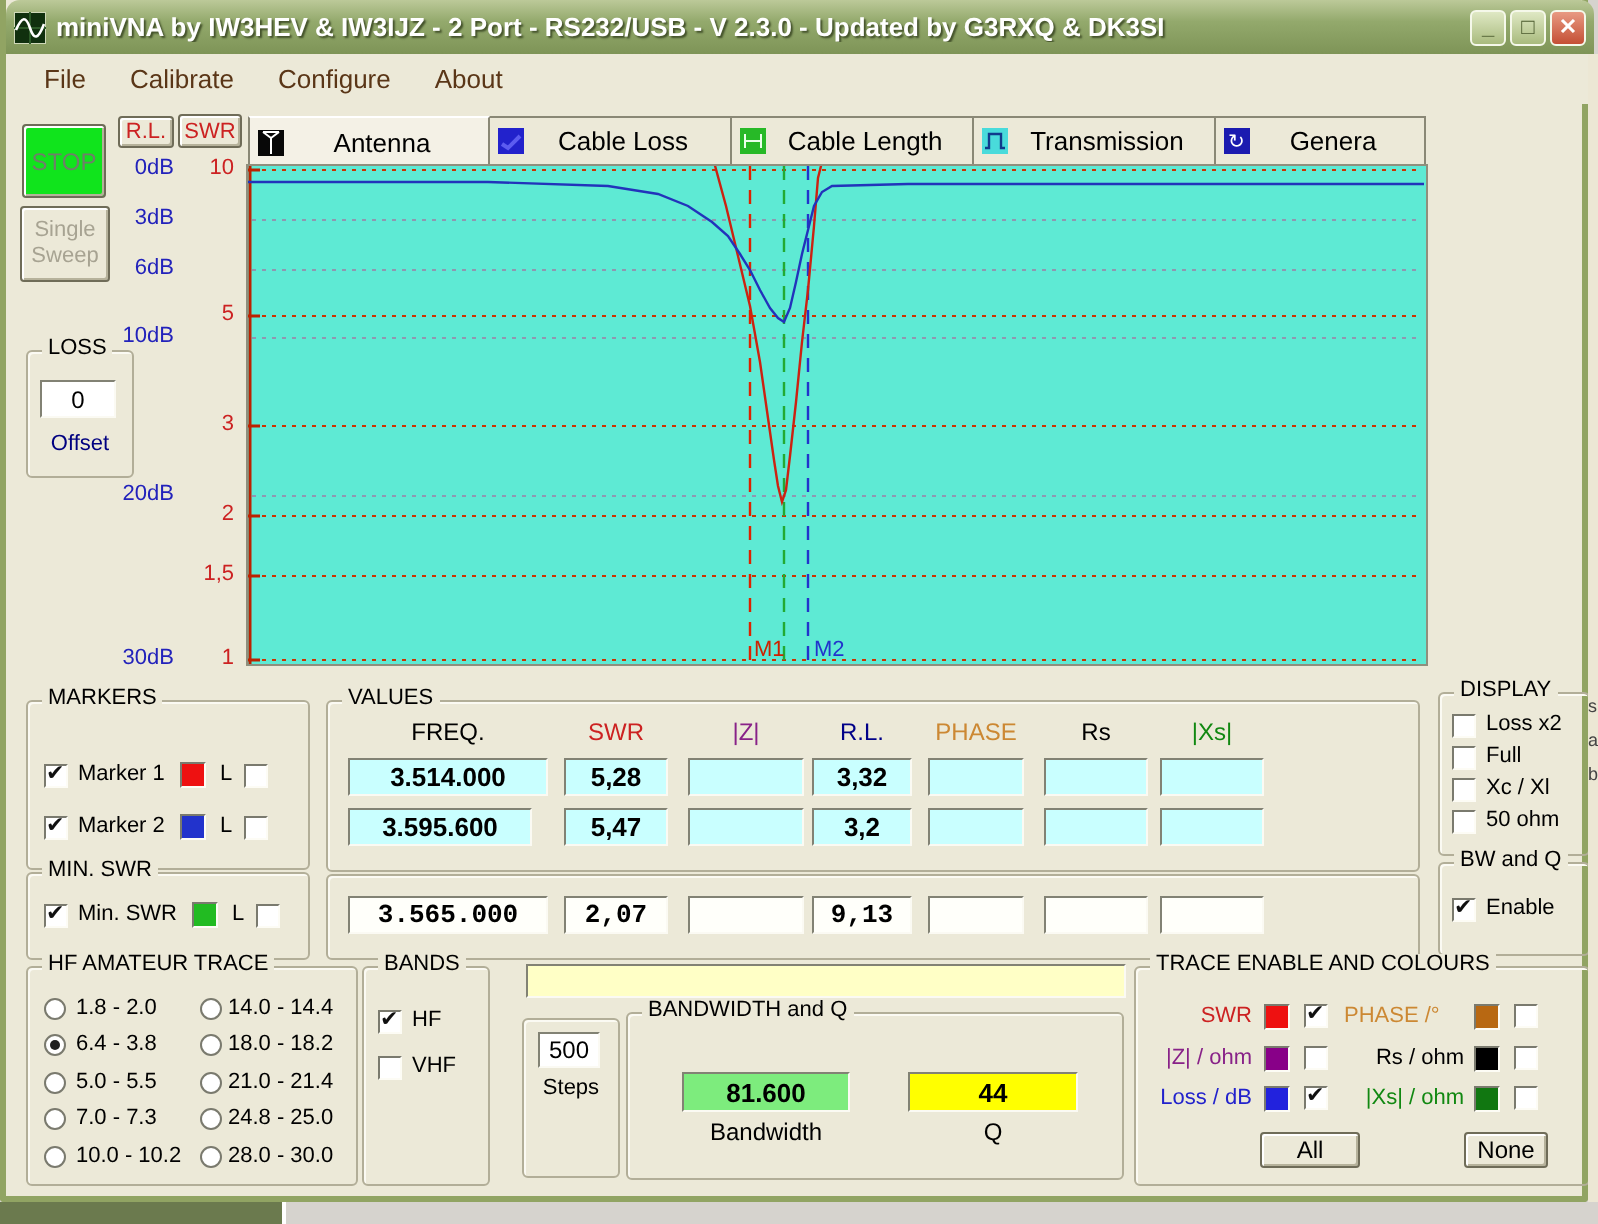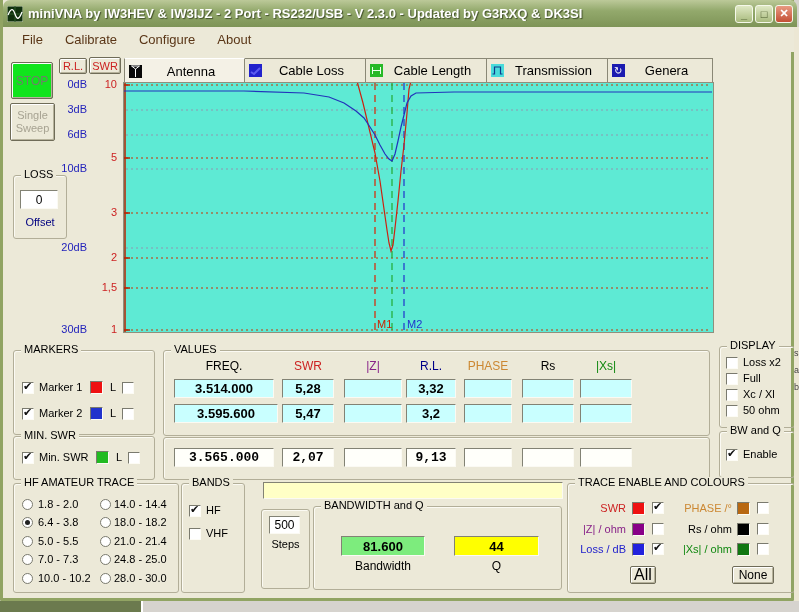--- a/index.html
+++ b/index.html
@@ -217,21 +217,21 @@
       <span class="colhdr" style="left: 416px; top: 8px; width: 52px; color: rgb(17, 136, 17);">|Xs|</span>
 
       <div class="valfield cyan" style="left:10px;top:28px;width:100px;height:19px;">3.514.000</div>
       <div class="valfield cyan" style="left:118px;top:28px;width:52px;height:19px;">5,28</div>
       <div class="valfield cyan" style="left:180px;top:28px;width:58px;height:19px;"></div>
       <div class="valfield cyan" style="left:242px;top:28px;width:50px;height:19px;">3,32</div>
       <div class="valfield cyan" style="left:300px;top:28px;width:48px;height:19px;"></div>
       <div class="valfield cyan" style="left:358px;top:28px;width:52px;height:19px;"></div>
       <div class="valfield cyan" style="left:416px;top:28px;width:52px;height:19px;"></div>
 
-      <div class="valfield cyan" style="left:10px;top:53px;width:104px;height:19px;">3.595.600</div>
+      <div class="valfield cyan" style="left:10px;top:53px;width:92px;height:19px;">3.595.600</div>
       <div class="valfield cyan" style="left:118px;top:53px;width:52px;height:19px;">5,47</div>
       <div class="valfield cyan" style="left:180px;top:53px;width:58px;height:19px;"></div>
       <div class="valfield cyan" style="left:242px;top:53px;width:50px;height:19px;">3,2</div>
       <div class="valfield cyan" style="left:300px;top:53px;width:48px;height:19px;"></div>
       <div class="valfield cyan" style="left:358px;top:53px;width:52px;height:19px;"></div>
       <div class="valfield cyan" style="left:416px;top:53px;width:52px;height:19px;"></div>
     </div>
 
     <div class="groupbox" style="left:160px;top:437px;width:545px;height:41px;font-family:Liberation Mono, monospace;">
       <div class="valfield white" style="left:10px;top:10px;width:100px;height:19px;">3.565.000</div>
@@ -316,33 +316,33 @@
       <span class="cbbox on" style="left:84px;top:18px;"></span>
 
       <span class="lbl" style="left: 0px; top: 39px; width: 58px; text-align: right; color: rgb(136, 34, 136);">|Z| / ohm</span>
       <span class="swatch" style="left: 64px; top: 39px; background: rgb(136, 0, 136);"></span>
       <span class="cbbox" style="left:84px;top:39px;"></span>
 
       <span class="lbl" style="left: 0px; top: 59px; width: 58px; text-align: right; color: rgb(34, 34, 204);">Loss / dB</span>
       <span class="swatch" style="left: 64px; top: 59px; background: rgb(34, 34, 221);"></span>
       <span class="cbbox on" style="left:84px;top:59px;"></span>
 
-      <span class="lbl" style="left: 104px; top: 18px; width: 60px; text-align: right; color: rgb(204, 136, 51);">PHASE /°</span>
+      <span class="lbl" style="left: 104px; top: 18px; width: 60px; color: rgb(204, 136, 51);">PHASE /°</span>
       <span class="swatch" style="left: 169px; top: 18px; background: rgb(184, 104, 18);"></span>
       <span class="cbbox" style="left:189px;top:18px;"></span>
 
       <span class="lbl" style="left: 104px; top: 39px; width: 60px; text-align: right; color: rgb(0, 0, 0);">Rs / ohm</span>
       <span class="swatch" style="left: 169px; top: 39px; background: rgb(0, 0, 0);"></span>
       <span class="cbbox" style="left:189px;top:39px;"></span>
 
       <span class="lbl" style="left: 104px; top: 59px; width: 60px; text-align: right; color: rgb(17, 136, 17);">|Xs| / ohm</span>
       <span class="swatch" style="left: 169px; top: 59px; background: rgb(17, 119, 17);"></span>
       <span class="cbbox" style="left:189px;top:59px;"></span>
 
-      <div class="btn3d" style="left:62px;top:82px;width:26px;height:18px;font-size:16px;">All</div>
+      <div class="btn3d" style="left:62px;top:82px;width:50px;height:18px;font-size:12px;">All</div>
       <div class="btn3d" style="left:164px;top:82px;width:42px;height:18px;font-size:12px;">None</div>
     </div>
   </div>
 
   <div id="right-sliver">
     <span class="frag" style="top:321px;">s</span>
     <span class="frag" style="top:338px;">a</span>
     <span class="frag" style="top:355px;">b</span>
   </div>
   <div id="bottom-strip">

